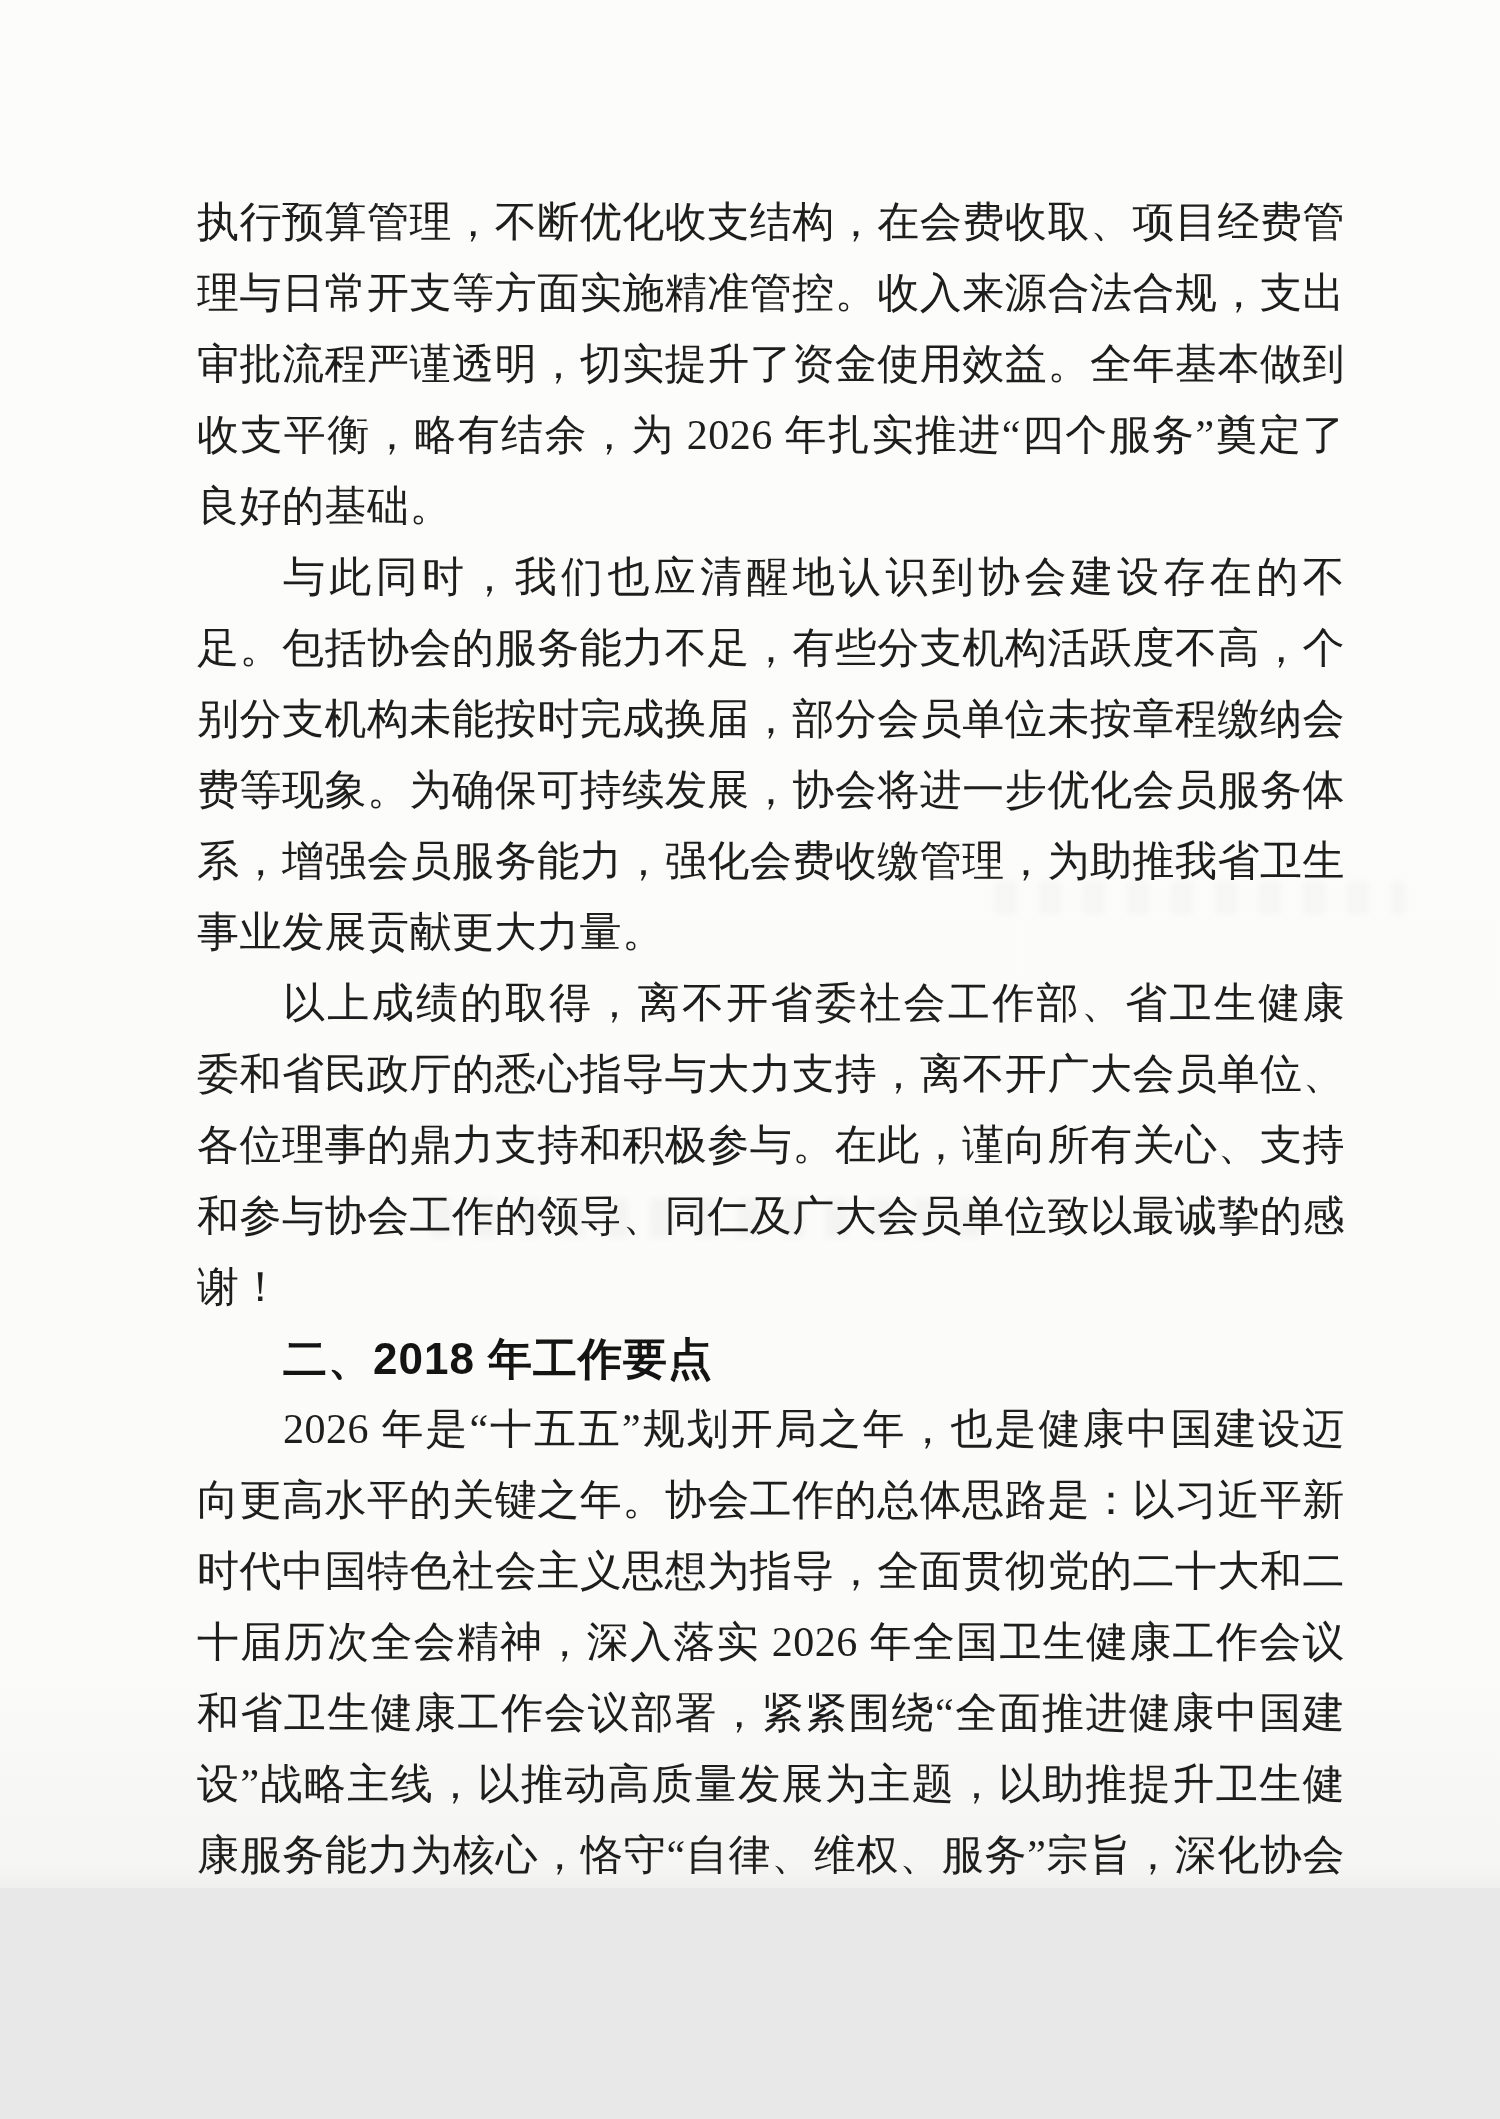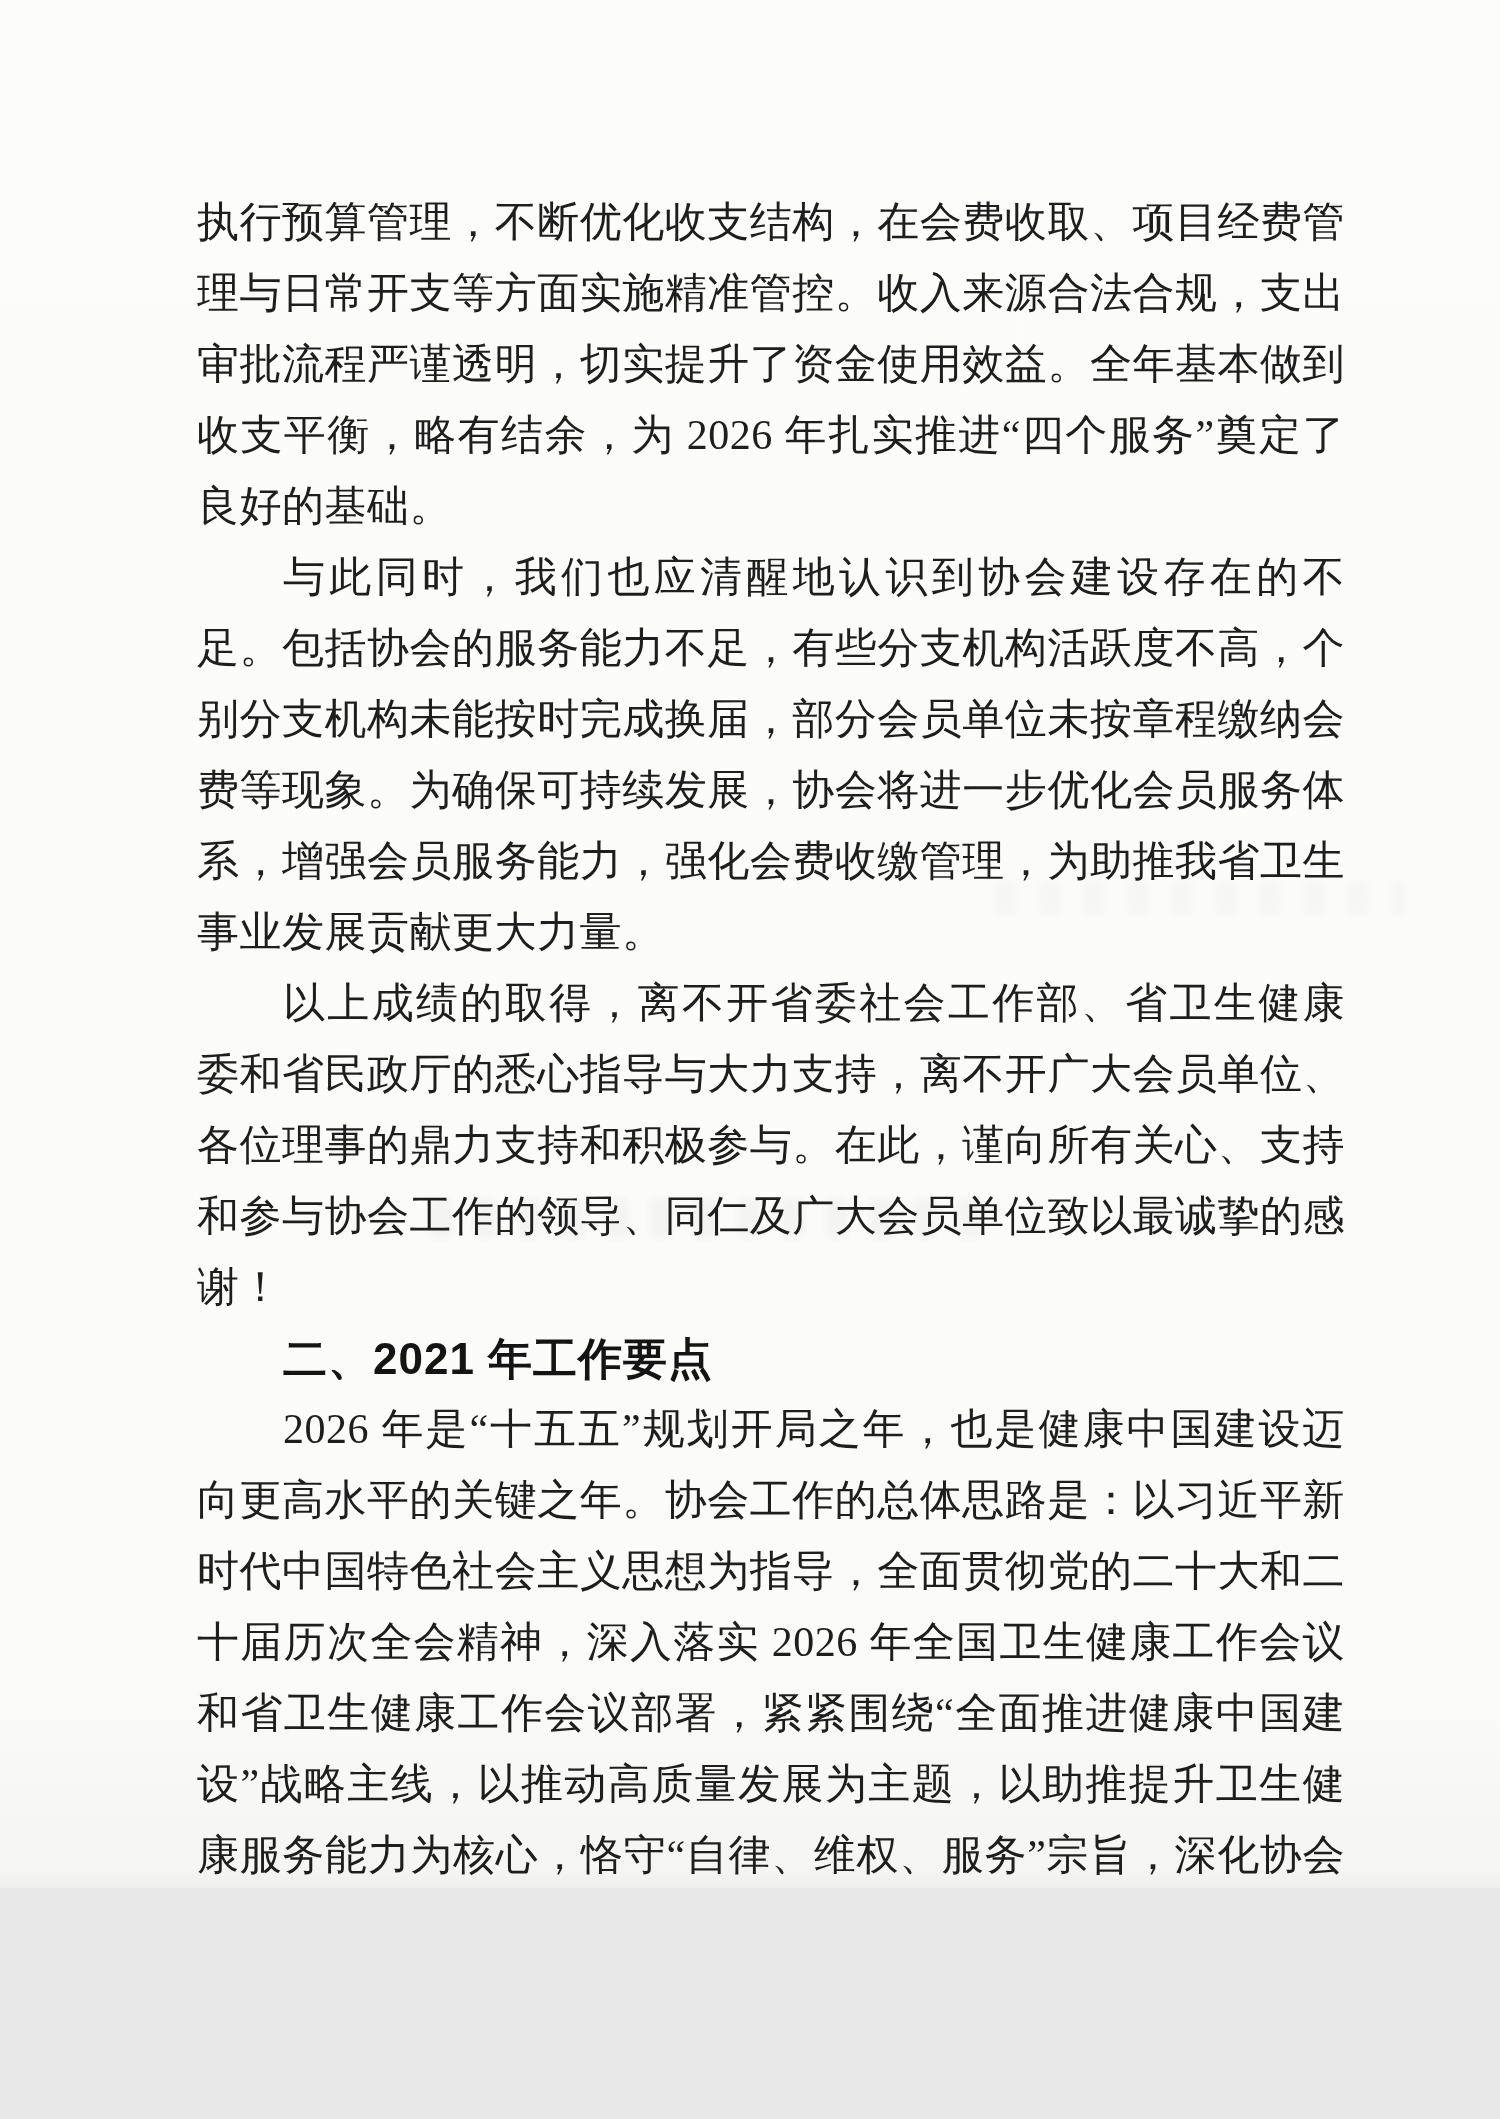--- a/index.html
+++ b/index.html
@@ -88,21 +88,21 @@
 </style>
 </head>
 <body>
 
 <div class="page">
 
   <div class="content">
     <p class="body-par">执行预算管理，不断优化收支结构，在会费收取、项目经费管理与日常开支等方面实施精准管控。收入来源合法合规，支出审批流程严谨透明，切实提升了资金使用效益。全年基本做到收支平衡，略有结余，为 2026 年扎实推进“四个服务”奠定了良好的基础。</p>
     <p class="body-par indent">与此同时，我们也应清醒地认识到协会建设存在的不足。包括协会的服务能力不足，有些分支机构活跃度不高，个别分支机构未能按时完成换届，部分会员单位未按章程缴纳会费等现象。为确保可持续发展，协会将进一步优化会员服务体系，增强会员服务能力，强化会费收缴管理，为助推我省卫生事业发展贡献更大力量。</p>
     <p class="body-par indent">以上成绩的取得，离不开省委社会工作部、省卫生健康委和省民政厅的悉心指导与大力支持，离不开广大会员单位、各位理事的鼎力支持和积极参与。在此，谨向所有关心、支持和参与协会工作的领导、同仁及广大会员单位致以最诚挚的感谢！</p>
-    <h2 class="heading">二、2021 年工作要点</h2>
+    <h2 class="heading">二、2018 年工作要点</h2>
     <p class="body-par indent">2026 年是“十五五”规划开局之年，也是健康中国建设迈向更高水平的关键之年。协会工作的总体思路是：以习近平新时代中国特色社会主义思想为指导，全面贯彻党的二十大和二十届历次全会精神，深入落实 2026 年全国卫生健康工作会议和省卫生健康工作会议部署，紧紧围绕“全面推进健康中国建设”战略主线，以推动高质量发展为主题，以助推提升卫生健康服务能力为核心，恪守“自律、维权、服务”宗旨，深化协会“十大建设”目标，助力发展卫生健康新质生产力，为推动健康山东建设取得新突破贡献协会力量。</p>
   </div>
 
   <div class="smudge" style="left:430px; top:1198px; width:555px; height:40px;"></div>
   <div class="smudge" style="left:995px; top:882px; width:410px; height:32px; opacity:0.05;"></div>
   <div class="smudge bottom" style="left:90px; top:2045px; width:1320px; height:55px;"></div>
 
   <span class="speck" style="left:726px; top:1964px;"></span>
 
   <div class="footer">

